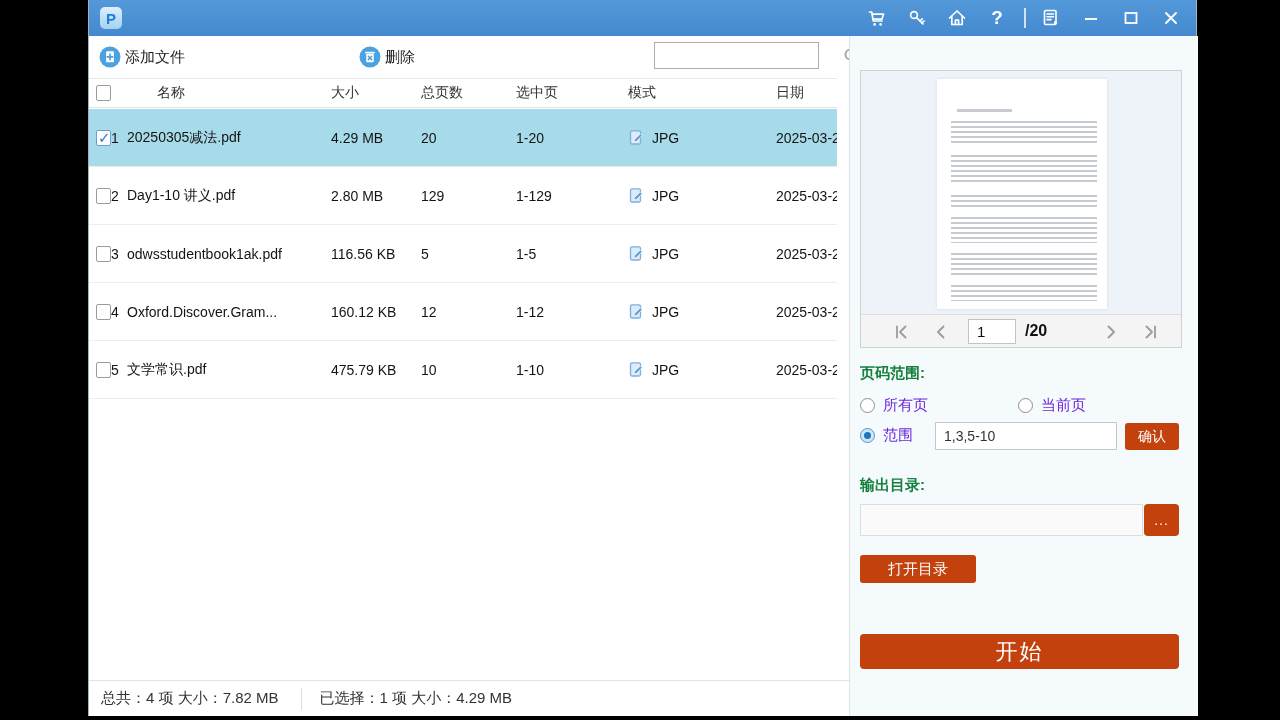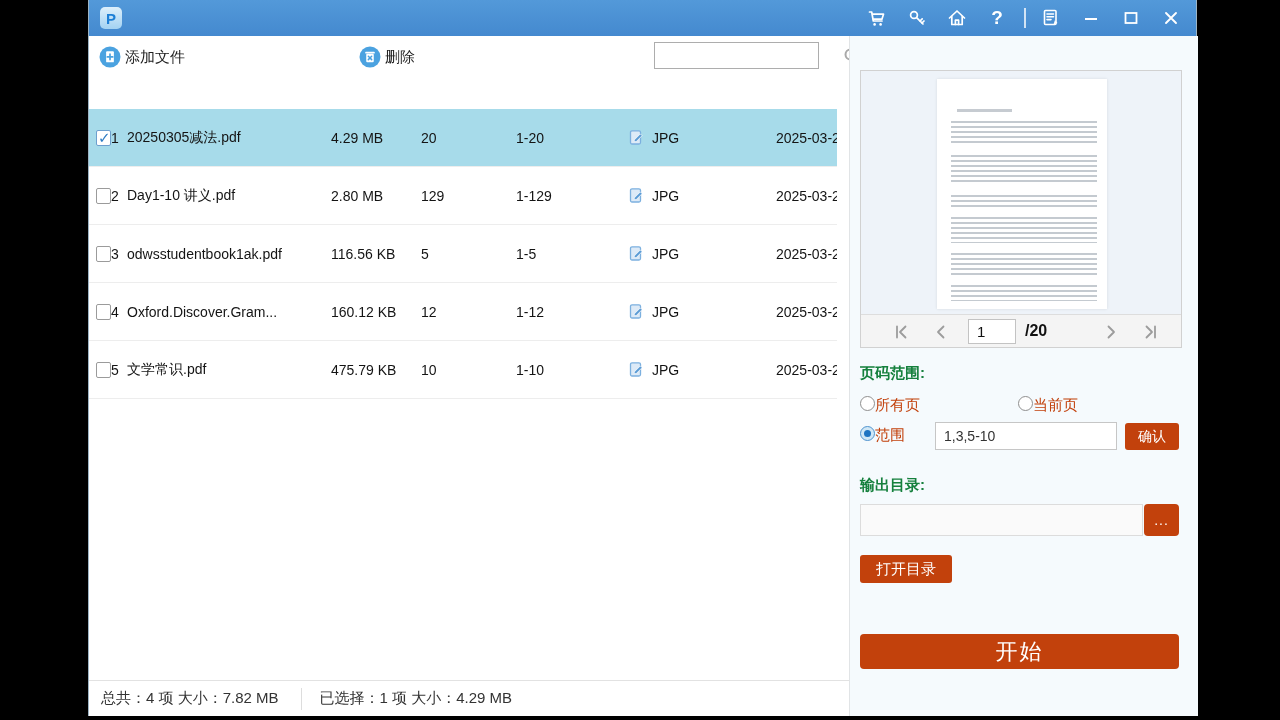--- a/index.html
+++ b/index.html
@@ -72,39 +72,39 @@
   .nav { position:absolute; left:0; bottom:0; width:100%; height:33px; background:#f4f4f4;
          border-top:1px solid #ddd; }
   .nav-btn { position:absolute; top:7px; width:20px; height:20px; display:flex;
              align-items:center; justify-content:center; cursor:default; }
   .nav input { position:absolute; left:107px; top:4px; width:48px; height:25px;
                border:1px solid #c3c3c3; font-size:15px; padding-left:8px; font-family:inherit;
                outline:0; color:#111; }
   .nav-total { position:absolute; left:164px; top:7px; font-size:16px; font-weight:bold; color:#111; }
 
   .rp-label { position:absolute; left:10px; font-size:15px; font-weight:bold; color:#15803d; }
-  .radio-item { position:absolute; display:flex; gap:0; font-size:15px; color:#c2410c; }
+  .radio-item { position:absolute; display:flex; align-items:center; gap:8px; font-size:15px; color:#6d28d9; }
   .radio { width:15px; height:15px; border-radius:50%; border:1px solid #8f8f8f; background:#fff;
            position:relative; flex:0 0 auto; }
   .radio.on { border-color:#5094cf; background:#cfe7f6; }
   .radio.on::after { content:""; position:absolute; left:3px; top:3px; width:7px; height:7px;
                      border-radius:50%; background:#1e74c2; }
   .range-input { position:absolute; left:85px; top:386px; width:182px; height:28px;
                  border:1px solid #c6c6c6; background:#fff; font-size:14px; color:#333;
                  padding-left:8px; font-family:inherit; outline:0; }
   .btn { background:#c2410c; color:#fff; border:0; display:flex; align-items:center;
          justify-content:center; font-family:inherit; cursor:default; }
   .confirm-btn { position:absolute; left:275px; top:387px; width:54px; height:27px;
                  border-radius:3px; font-size:14px; }
   .out-input { position:absolute; left:10px; top:468px; width:283px; height:32px;
                border:1px solid #dcdcdc; background:#fafafa; font-size:13px; padding-left:7px;
                font-family:inherit; outline:0; }
   .browse-btn { position:absolute; left:294px; top:468px; width:35px; height:32px;
                 border-radius:4px; font-size:14px; letter-spacing:1px; }
-  .open-btn { position:absolute; left:10px; top:519px; width:92px; height:28px;
+  .open-btn { position:absolute; left:10px; top:519px; width:116px; height:28px;
               border-radius:3px; font-size:15px;text-align:right; }
   .start-btn { position:absolute; left:10px; top:598px; width:319px; height:35px;
                border-radius:4px; font-size:22px; letter-spacing:2px; }
 
   
   .statusbar { position:absolute; left:0; top:680px; width:760px; height:36px; background:#fff;
                border-top:1px solid #e2e2e2; display:flex; align-items:center; font-size:15px; color:#333; }
   .sb-total { margin-left:12px; }
   .sb-div { width:1px; height:22px; background:#ddd; margin:0 18px 0 22px; }
 </style>
@@ -187,20 +187,32 @@
       </div>
       <div class="search-box">
         <input type="text" value="" style="">
         <svg width="20" height="20" viewBox="0 0 20 20" fill="none" stroke="#a9a9a9" stroke-width="2">
           <circle cx="8.5" cy="8.5" r="5"></circle>
             <path d="M12.5 12.5 L17 17" stroke-width="3"></path>
         </svg>
       </div>
     </div>
 
+    <div class="thead">
+      <div class="c c-cb">
+          <span class="cb"></span>
+        </div>
+      <div class="c c-idx"></div>
+      <div class="c c-name">名称</div>
+      <div class="c c-size">大小</div>
+      <div class="c c-pages">总页数</div>
+      <div class="c c-sel">选中页</div>
+      <div class="c c-mode">模式</div>
+      <div class="c c-date">日期</div>
+    </div>
 
     <div class="tbody">
   <div class="trow selected">
     <div class="c c-cb">
             <span class="cb checked"></span>
           </div>
     <div class="c c-idx">1</div>
     <div class="c c-name">20250305减法.pdf</div>
     <div class="c c-size">4.29 MB</div>
     <div class="c c-pages">20</div>

